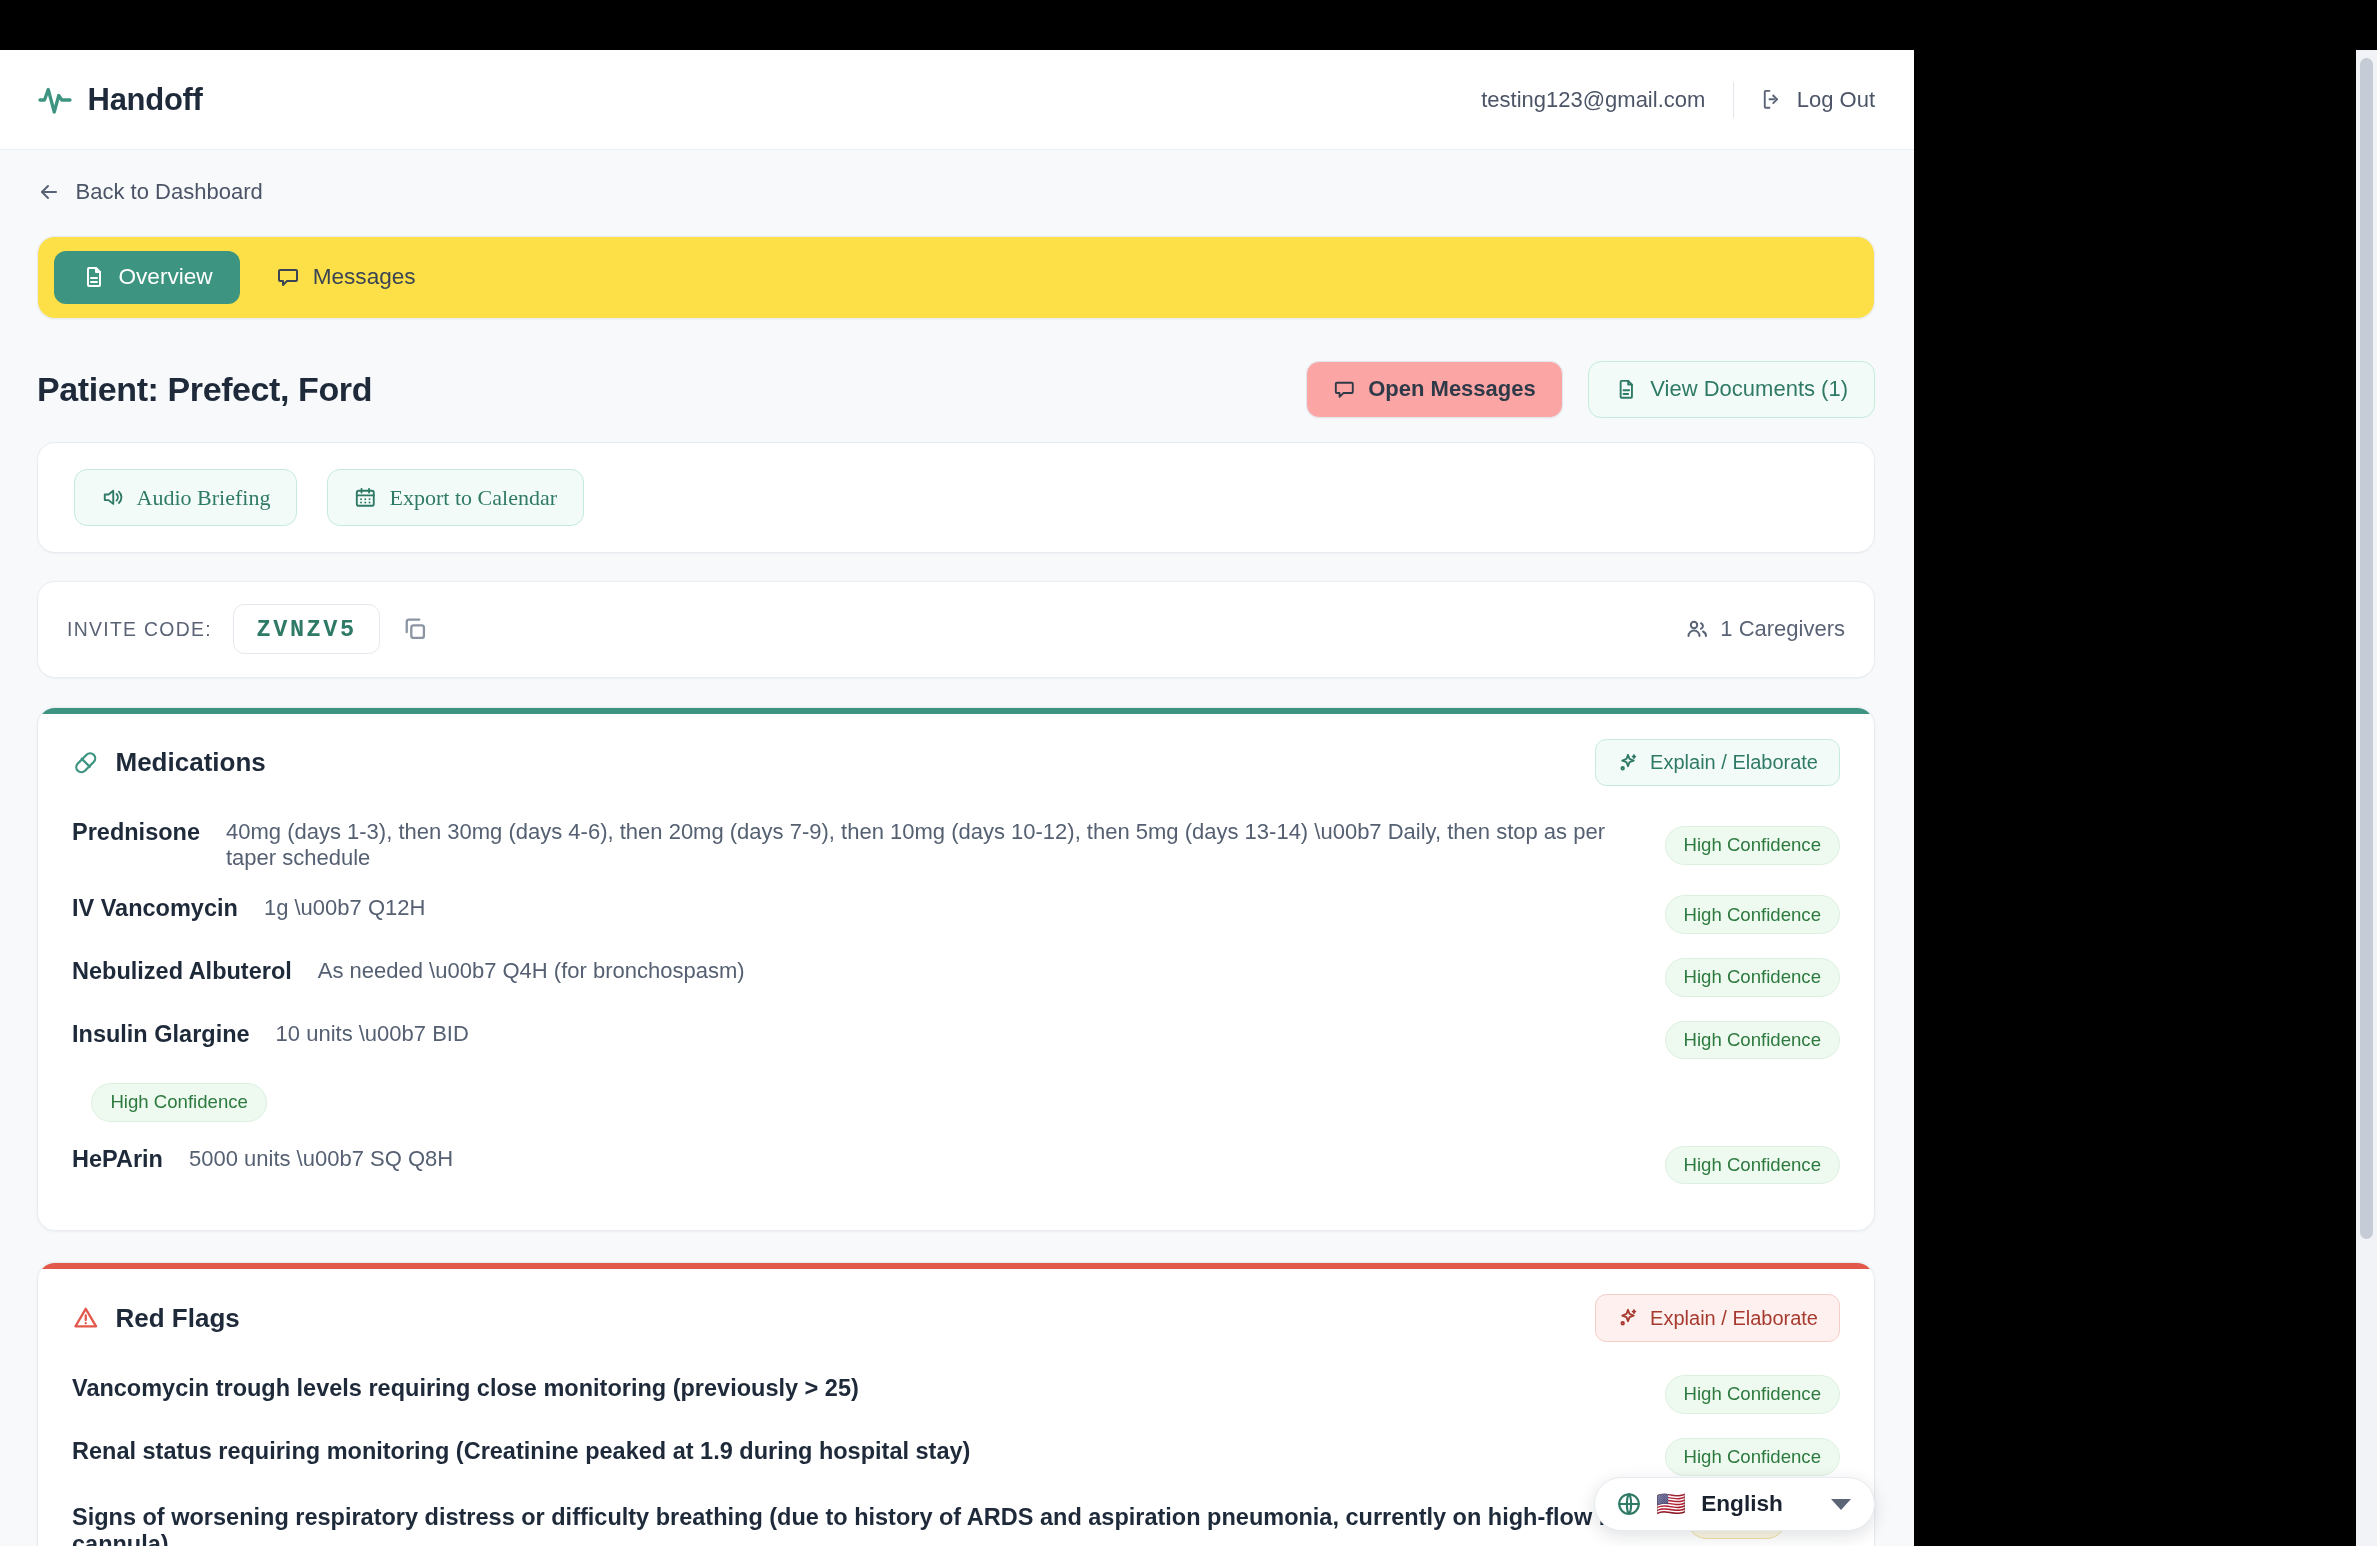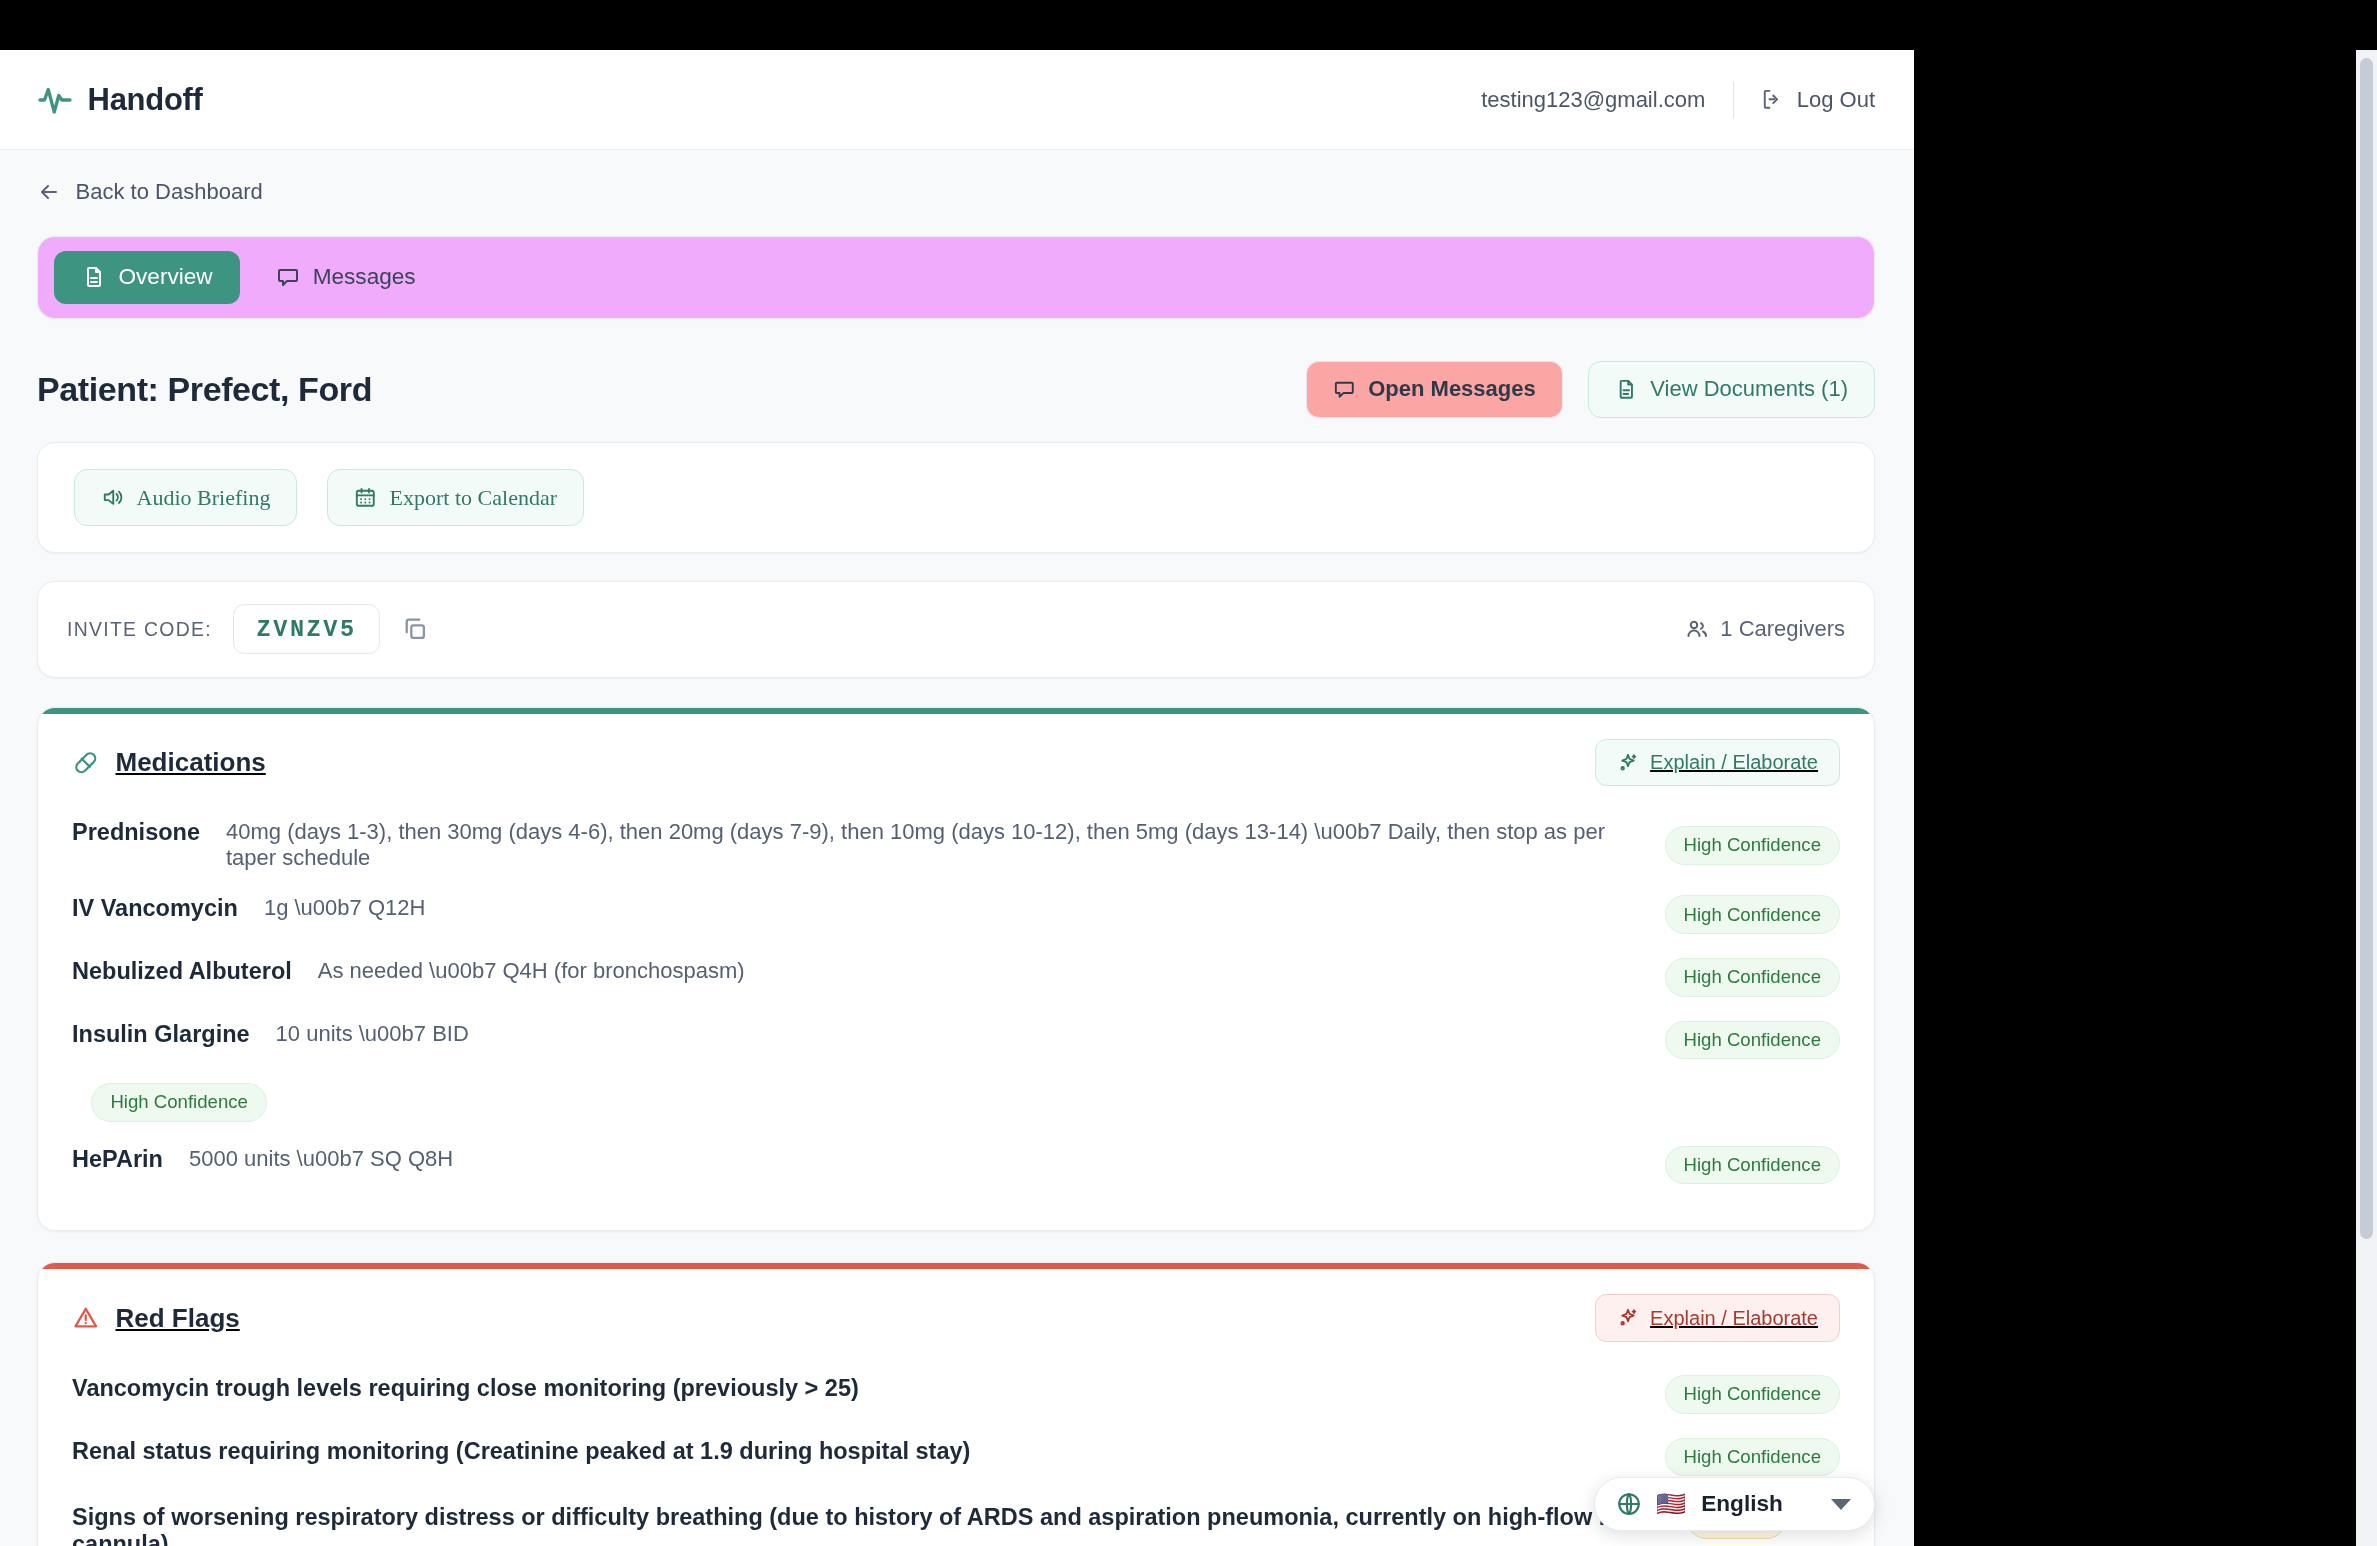--- a/index.html
+++ b/index.html
@@ -64,21 +64,21 @@
     display: inline-flex; align-items: center; gap: 14.6px;
     font-size: 22px; color: #4c5567;
     background: none; border: none; cursor: pointer;
     font-family: inherit; padding: 0;
     margin-bottom: 31px;
   }
   .back-arrow { width: 24px; height: 24px; display: block; }
 
   
   .tabbar {
-    background: #f0abfc;
+    background: #fde047;
     border: 0.8px solid #e9edf2;
     border-radius: 18px;
     padding: 13.7px 16px;
     display: flex; align-items: center; gap: 8px;
     box-shadow: 0 0.8px 1.6px rgba(16,24,40,0.04);
   }
   .tab {
     display: flex; align-items: center; gap: 13px;
     font-size: 22.6px; font-family: inherit;
     padding: 13.7px 27.5px; border-radius: 12px;
@@ -168,21 +168,21 @@
     overflow: hidden;
   }
   .section-card::before {
     content: ""; position: absolute; top: 0; left: 0; right: 0;
     height: 5.7px;
   }
   .section-card.accent-teal::before { background: #3d9480; }
   .section-card.accent-red::before  { background: #e2584a; }
 
   .section-head {
-    display: flex; align-items: center; margin-bottom: 21px; text-decoration: underline;
+    display: flex; align-items: center; margin-bottom: 21px;
   }
   .section-title {
     display: flex; align-items: center; gap: 16px;
     font-size: 26px; font-weight: 700; color: #1e2a3a;
   }
   .section-icon { width: 27.5px; height: 27.5px; display: block; }
   .explain-btn {
     margin-left: auto;
     display: inline-flex; align-items: center; gap: 11.3px;
     font-size: 20px; font-family: inherit;

